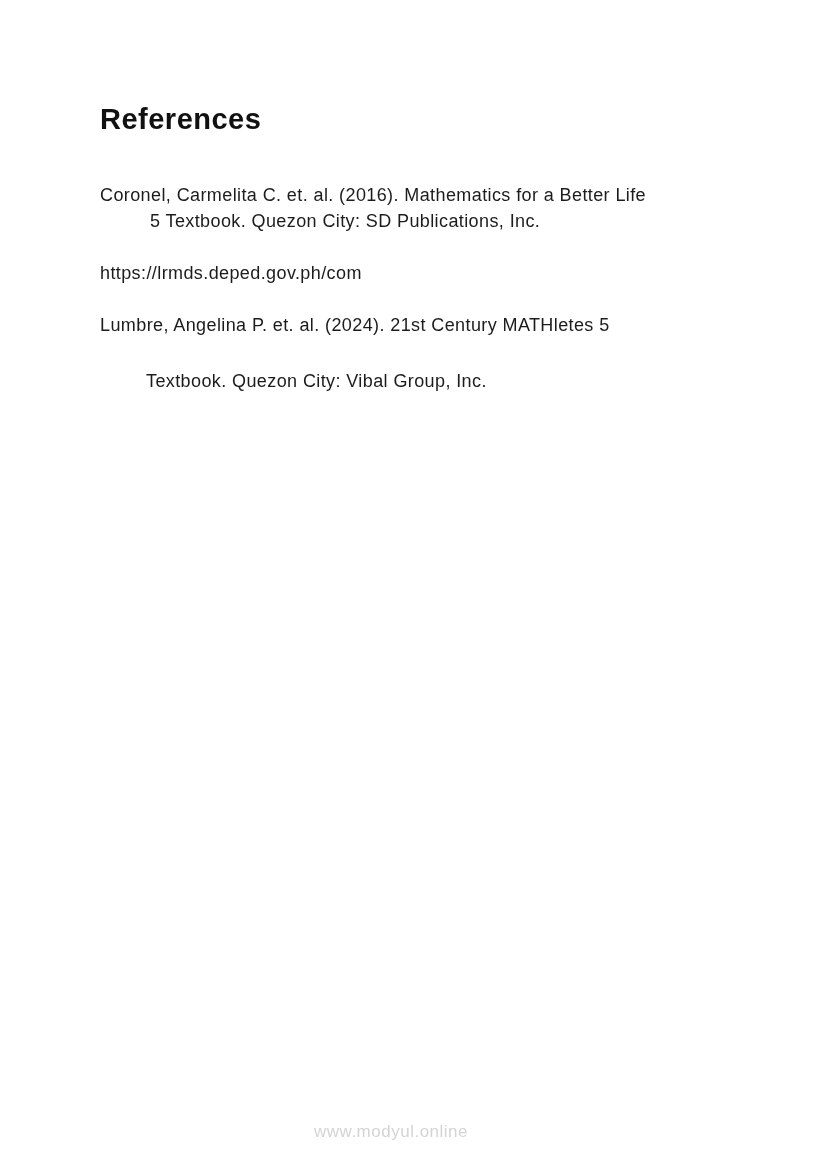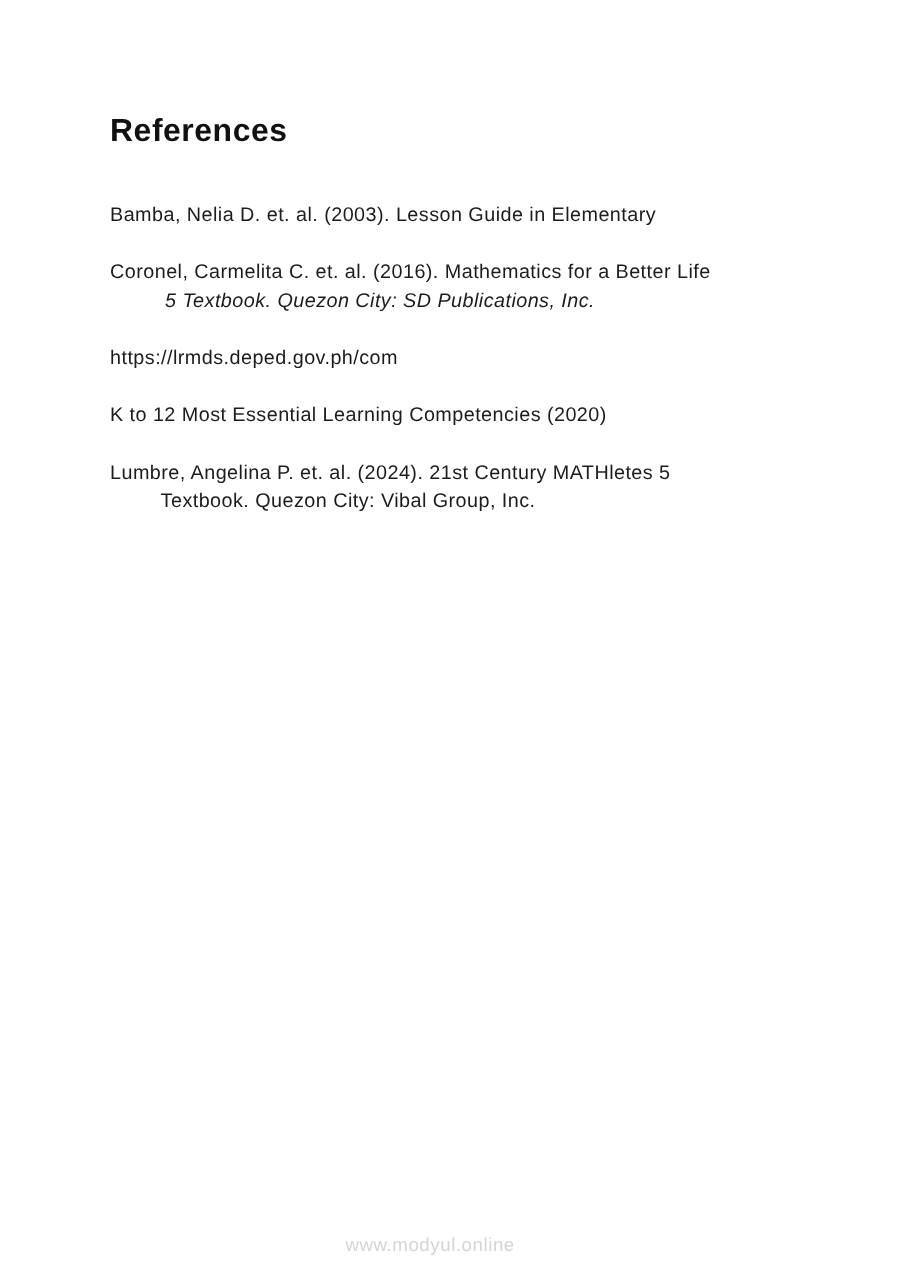--- a/index.html
+++ b/index.html
@@ -33,22 +33,22 @@
   .ref {
     font-size: 18px;
     line-height: 26px;
     letter-spacing: 0.4px;
     margin: 0 0 26px 0;
   }
   .ref-line {
     white-space: nowrap;
   }
   .indent-a { padding-left: 57px; }
-  .indent-b { padding-left: 50px; font-style: italic; }
-  .indent-c { padding-left: 46px; }
+  .indent-b { padding-left: 50px; }
+  .indent-c { padding-left: 46px; margin-top: 30px; }
   .watermark {
     position: absolute;
     left: 16px;
     right: 0;
     top: 1122px;
     text-align: center;
     font-size: 17px;
     letter-spacing: 0.5px;
     color: #d4d4d4;
   }
@@ -57,35 +57,31 @@
 <body>
 
 <div class="page">
   <div class="content">
 
     <h1 class="doc-heading">References</h1>
 
     <div>
 
       <div class="ref">
-        <div class="ref-line">Bamba, Nelia D. et. al. (2003). Lesson Guide in Elementary</div>
       </div>
 
       <div class="ref">
         <div class="ref-line">Coronel, Carmelita C. et. al. (2016). Mathematics for a Better Life</div>
         <div class="ref-line indent-b">5 Textbook. Quezon City: SD Publications, Inc.</div>
       </div>
 
       <div class="ref">
         <div class="ref-line">https://lrmds.deped.gov.ph/com</div>
       </div>
 
-      <div class="ref">
-        <div class="ref-line">K to 12 Most Essential Learning Competencies (2020)</div>
-      </div>
 
       <div class="ref">
         <div class="ref-line">Lumbre, Angelina P. et. al. (2024). 21st Century MATHletes 5</div>
         <div class="ref-line indent-c">Textbook. Quezon City: Vibal Group, Inc.</div>
       </div>
 
     </div>
   </div>
 
   <div class="watermark">www.modyul.online</div>

